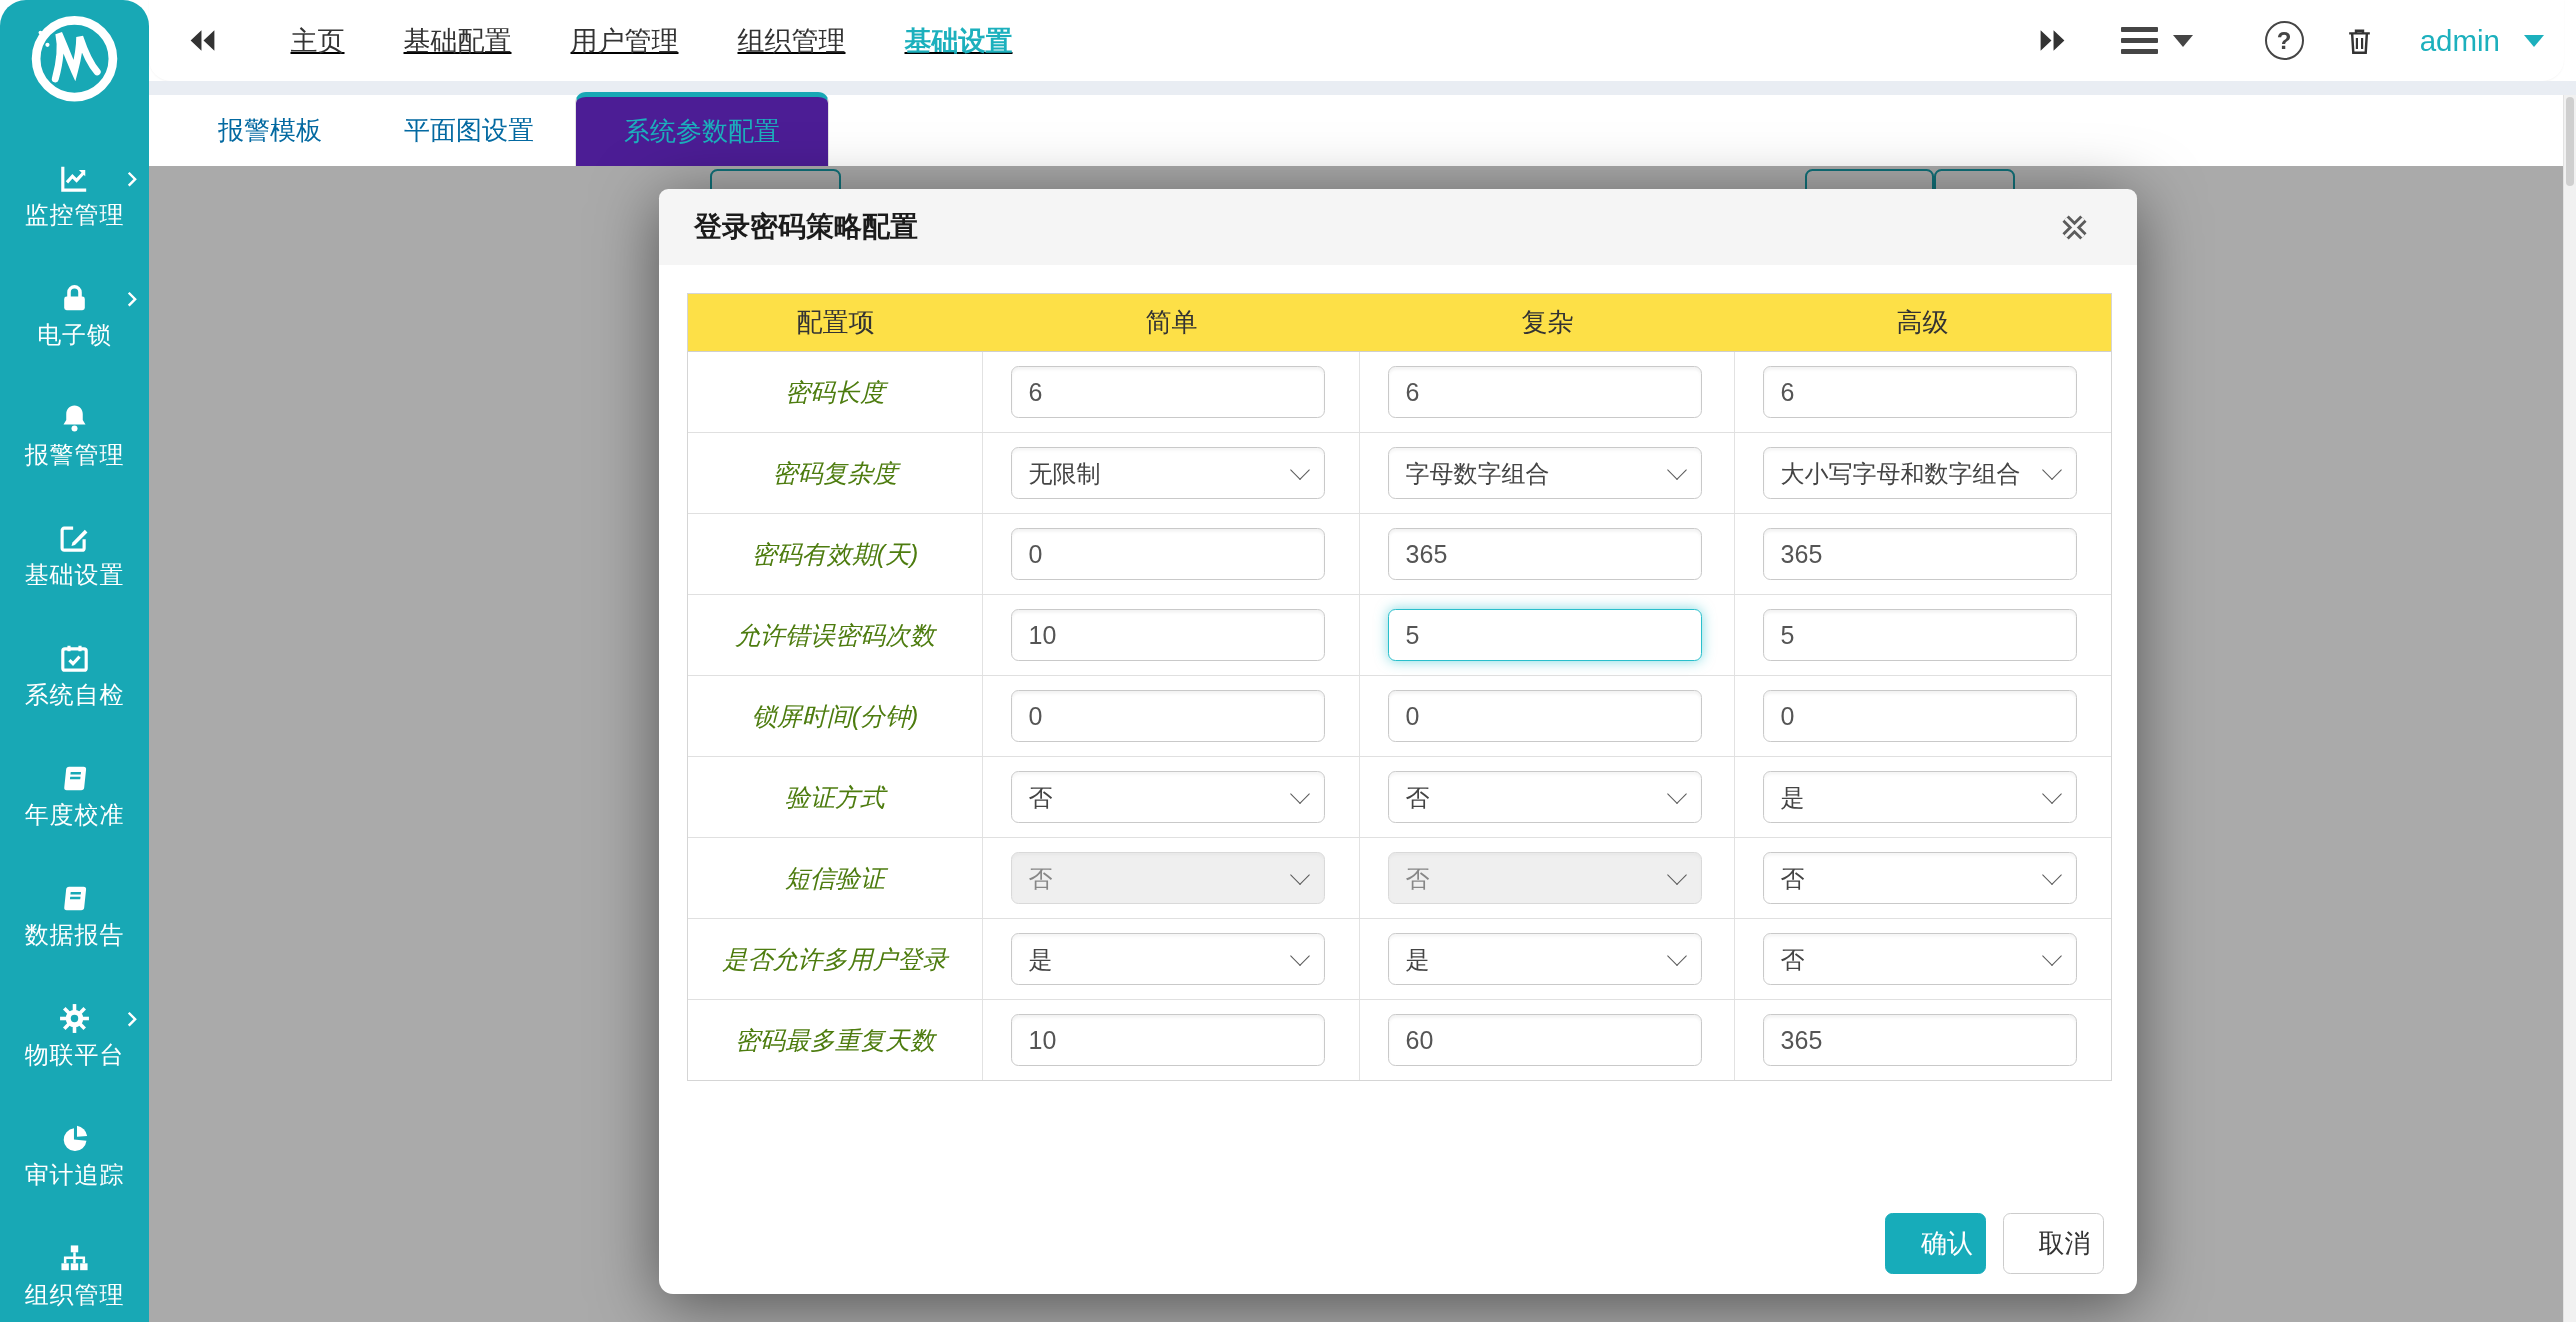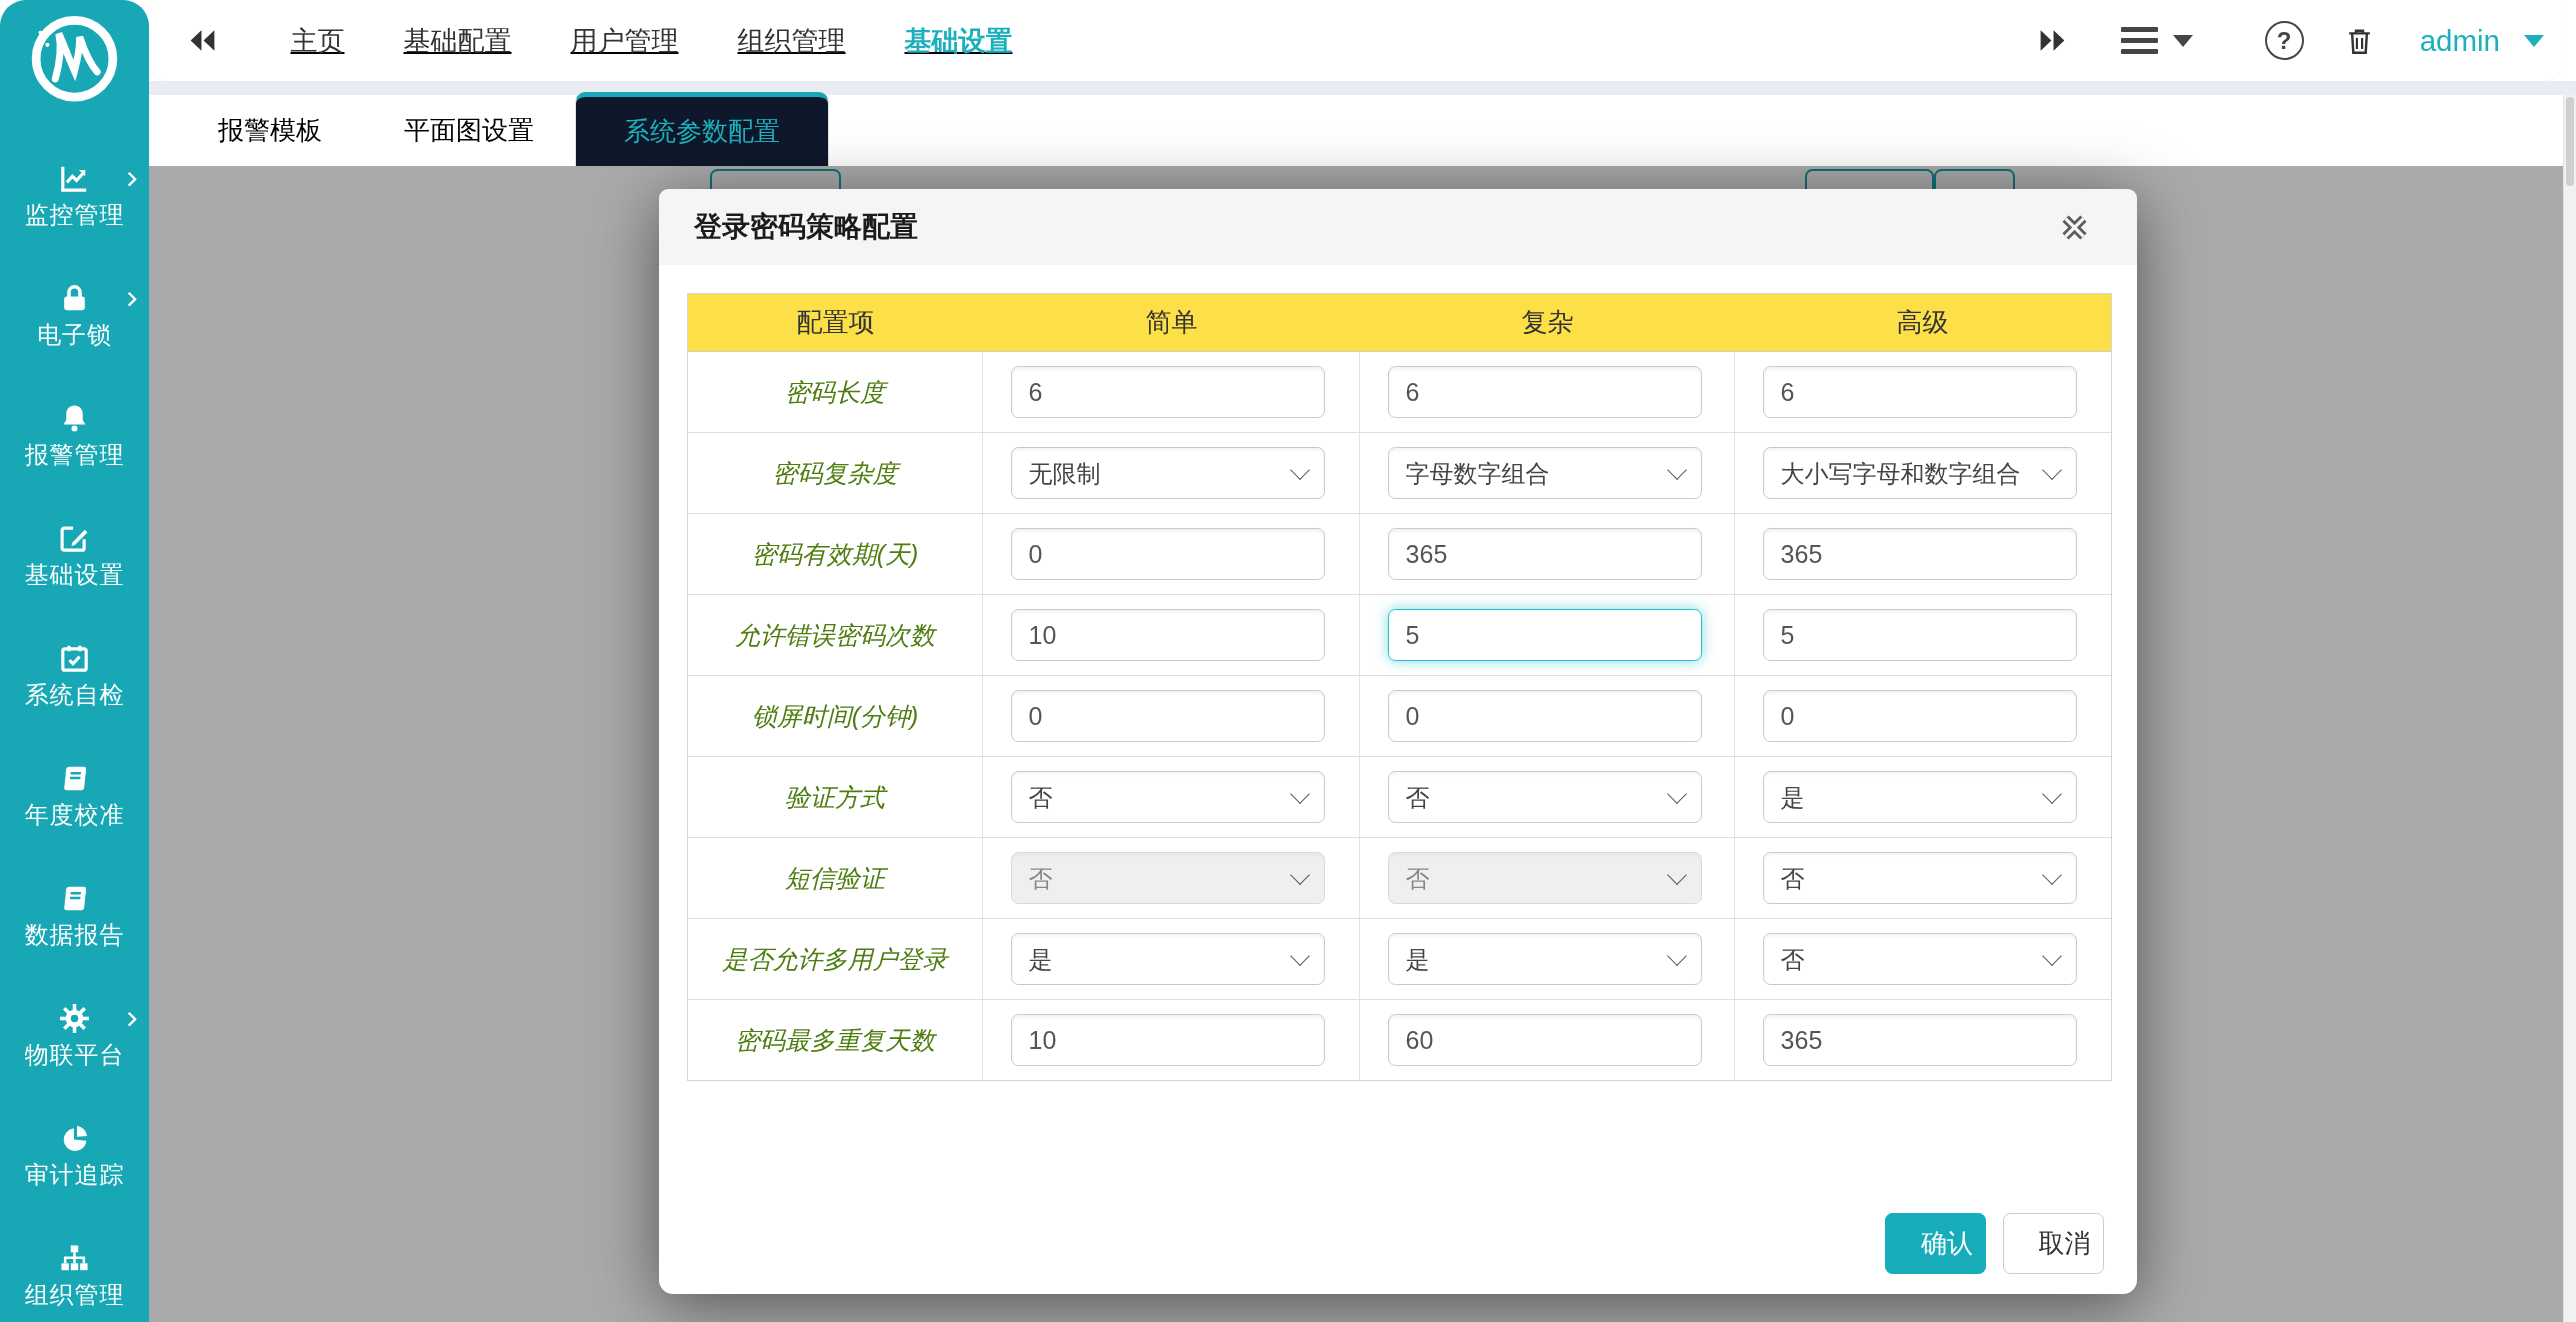--- a/index.html
+++ b/index.html
@@ -40,22 +40,22 @@
             font-size:24px;font-weight:bold;color:#454545;margin-right:39px;}
   .trash-btn{width:33px;height:35px;margin-right:44px;}
   .trash-btn svg{width:31px;height:35px;}
   .user-name{font-size:29.5px;color:#1cb0bd;cursor:pointer;}
   .user-caret{margin-left:24px;border-top-color:#1cb0bd;cursor:pointer;}
 
   
   .tabrow{position:absolute;left:149px;top:95px;width:2427px;height:71px;background:#fff;}
   .tabs{display:flex;height:100%;margin-left:28px;}
   .tab{padding:0 41px;display:flex;align-items:center;justify-content:center;
-       font-size:26px;color:#000000;cursor:pointer;box-sizing:border-box;}
-  .tab.active{margin-top:-2.8px;height:74px;background:#0f172a;color:#1cb0bd;
+       font-size:26px;color:#0369a1;cursor:pointer;box-sizing:border-box;}
+  .tab.active{margin-top:-2.8px;height:74px;background:#4c1d95;color:#1cb0bd;
               border-top:5.5px solid #18a8b5;border-left:0.9px solid #e3e3e3;border-right:0.9px solid #e3e3e3;
               border-radius:11px 11px 0 0;padding:0 48px;}
 
   
   .content{position:absolute;left:149px;top:166px;width:2415px;height:1157px;background:#fff;}
   .peek-btn{position:absolute;top:2.8px;height:52px;border:2.8px solid #18a8b5;border-radius:7.4px;
             background:#fff;box-sizing:border-box;}
   .overlay{position:absolute;left:149px;top:166px;width:2415px;height:1157px;background:rgba(0,0,0,0.335);}
 
   

